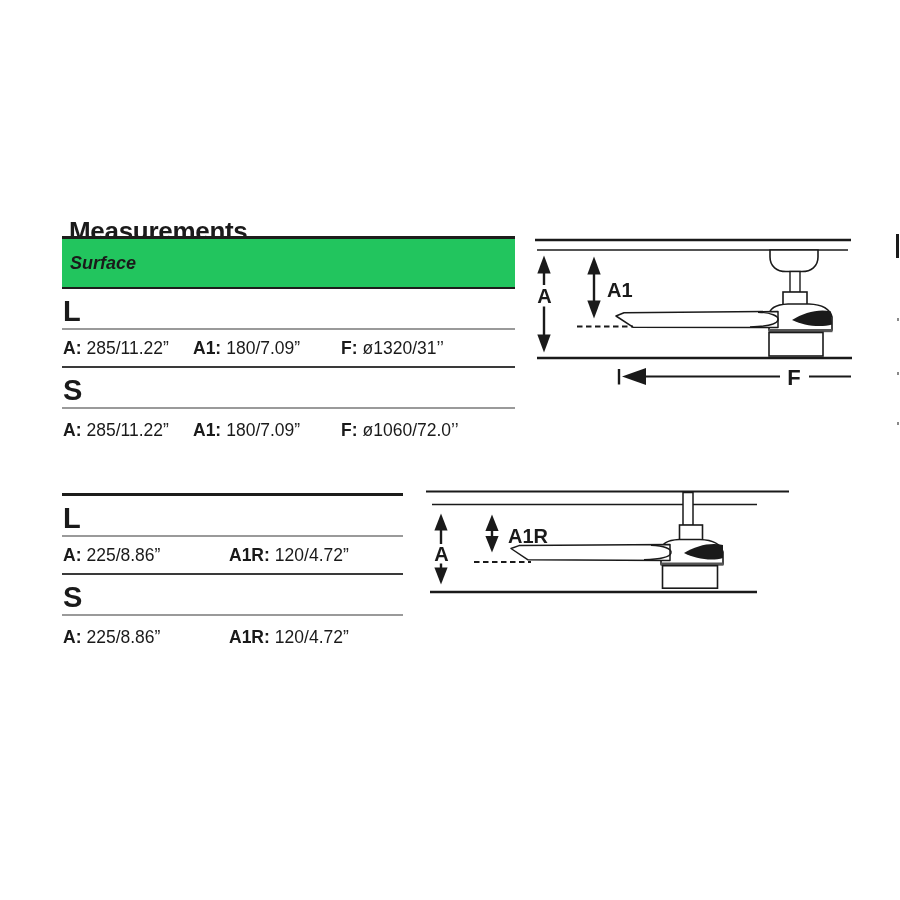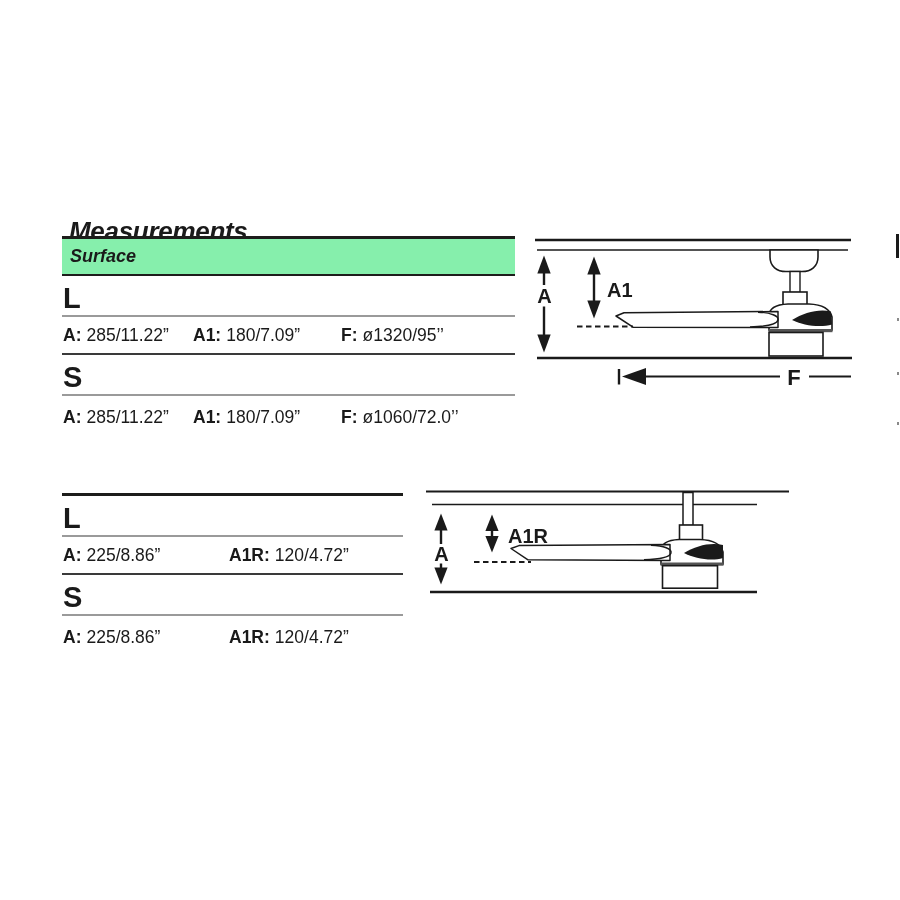--- a/index.html
+++ b/index.html
@@ -1,27 +1,27 @@
 <!DOCTYPE html>
 <html><head>
 <meta charset="utf-8">
 <style>
   html,body{margin:0;padding:0;background:#fff;}
   #page{position:relative;width:900px;height:900px;background:#ffffff;overflow:hidden;
         font-family:"Liberation Sans",sans-serif;color:#1a1a1a;}
 
   
   .page-title{position:absolute;left:69px;top:199px;font-size:26px;font-weight:bold;
-              font-style:italic;letter-spacing:-0.3px;color:#1a1a1a;}
+              letter-spacing:-0.3px;color:#1a1a1a;}
 
   
   .tbl{position:absolute;border-top:3px solid #1d1d1b;}
   .tbl.surface{left:62px;top:236px;width:453px;}
   .tbl.recessed{left:62px;top:493px;width:341px;}
-  .thead{height:37px;background:#86efac;border-bottom:2px solid #1d1d1b;
+  .thead{height:50px;background:#22c55e;border-bottom:2px solid #1d1d1b;
          display:flex;align-items:center;padding-left:8px;box-sizing:border-box;}
   .thead span{font-size:18px;font-weight:bold;font-style:italic;}
   .trow{position:relative;box-sizing:border-box;}
   .trow.size{height:41px;border-bottom:2px solid #9a9a9a;}
   .trow.size span{position:absolute;left:1px;bottom:2px;font-size:29px;font-weight:bold;line-height:1;}
   .trow.data{font-size:17.5px;}
   .trow.data1{height:38px;border-bottom:2px solid #3a3a3a;}
   .trow.data2{height:42px;}
   .spec{position:absolute;top:50%;transform:translateY(-50%);white-space:nowrap;}
   .spec b{margin-right:5px;font-weight:bold;}
@@ -51,21 +51,21 @@
   <section class="tbl surface">
     <div class="thead">
       <span>Surface</span>
     </div>
     <div class="trow size">
       <span>L</span>
     </div>
     <div class="trow data data1">
       <span class="spec c0"><b>A:</b><span>285/11.22”</span></span>
       <span class="spec c1"><b>A1:</b><span>180/7.09”</span></span>
-      <span class="spec c2"><b>F:</b><span>ø1320/95’’</span></span>
+      <span class="spec c2"><b>F:</b><span>ø1320/31’’</span></span>
     </div>
     <div class="trow size">
       <span>S</span>
     </div>
     <div class="trow data data2">
       <span class="spec c0"><b>A:</b><span>285/11.22”</span></span>
       <span class="spec c1"><b>A1:</b><span>180/7.09”</span></span>
       <span class="spec c2"><b>F:</b><span>ø1060/72.0’’</span></span>
     </div>
   </section>

